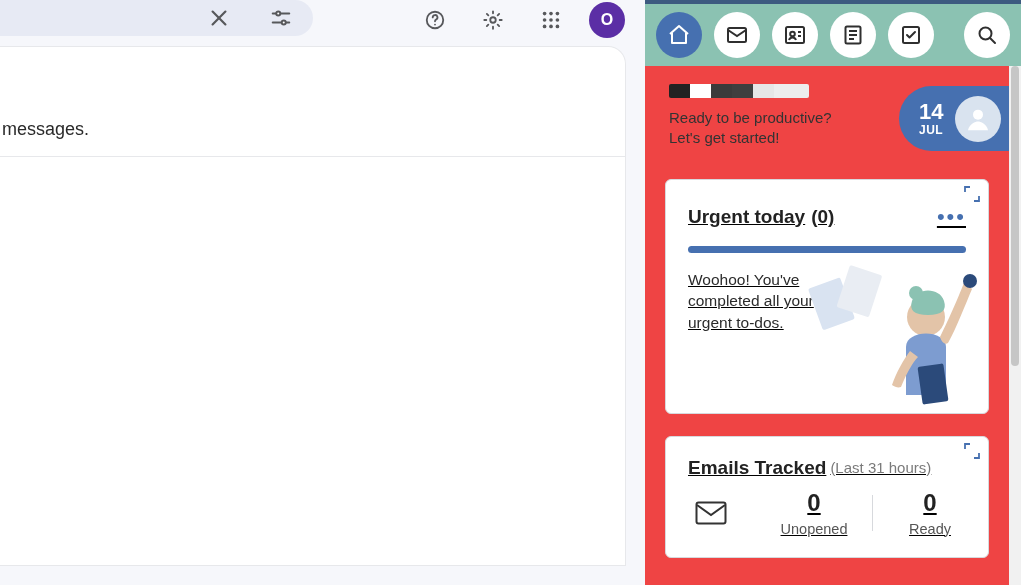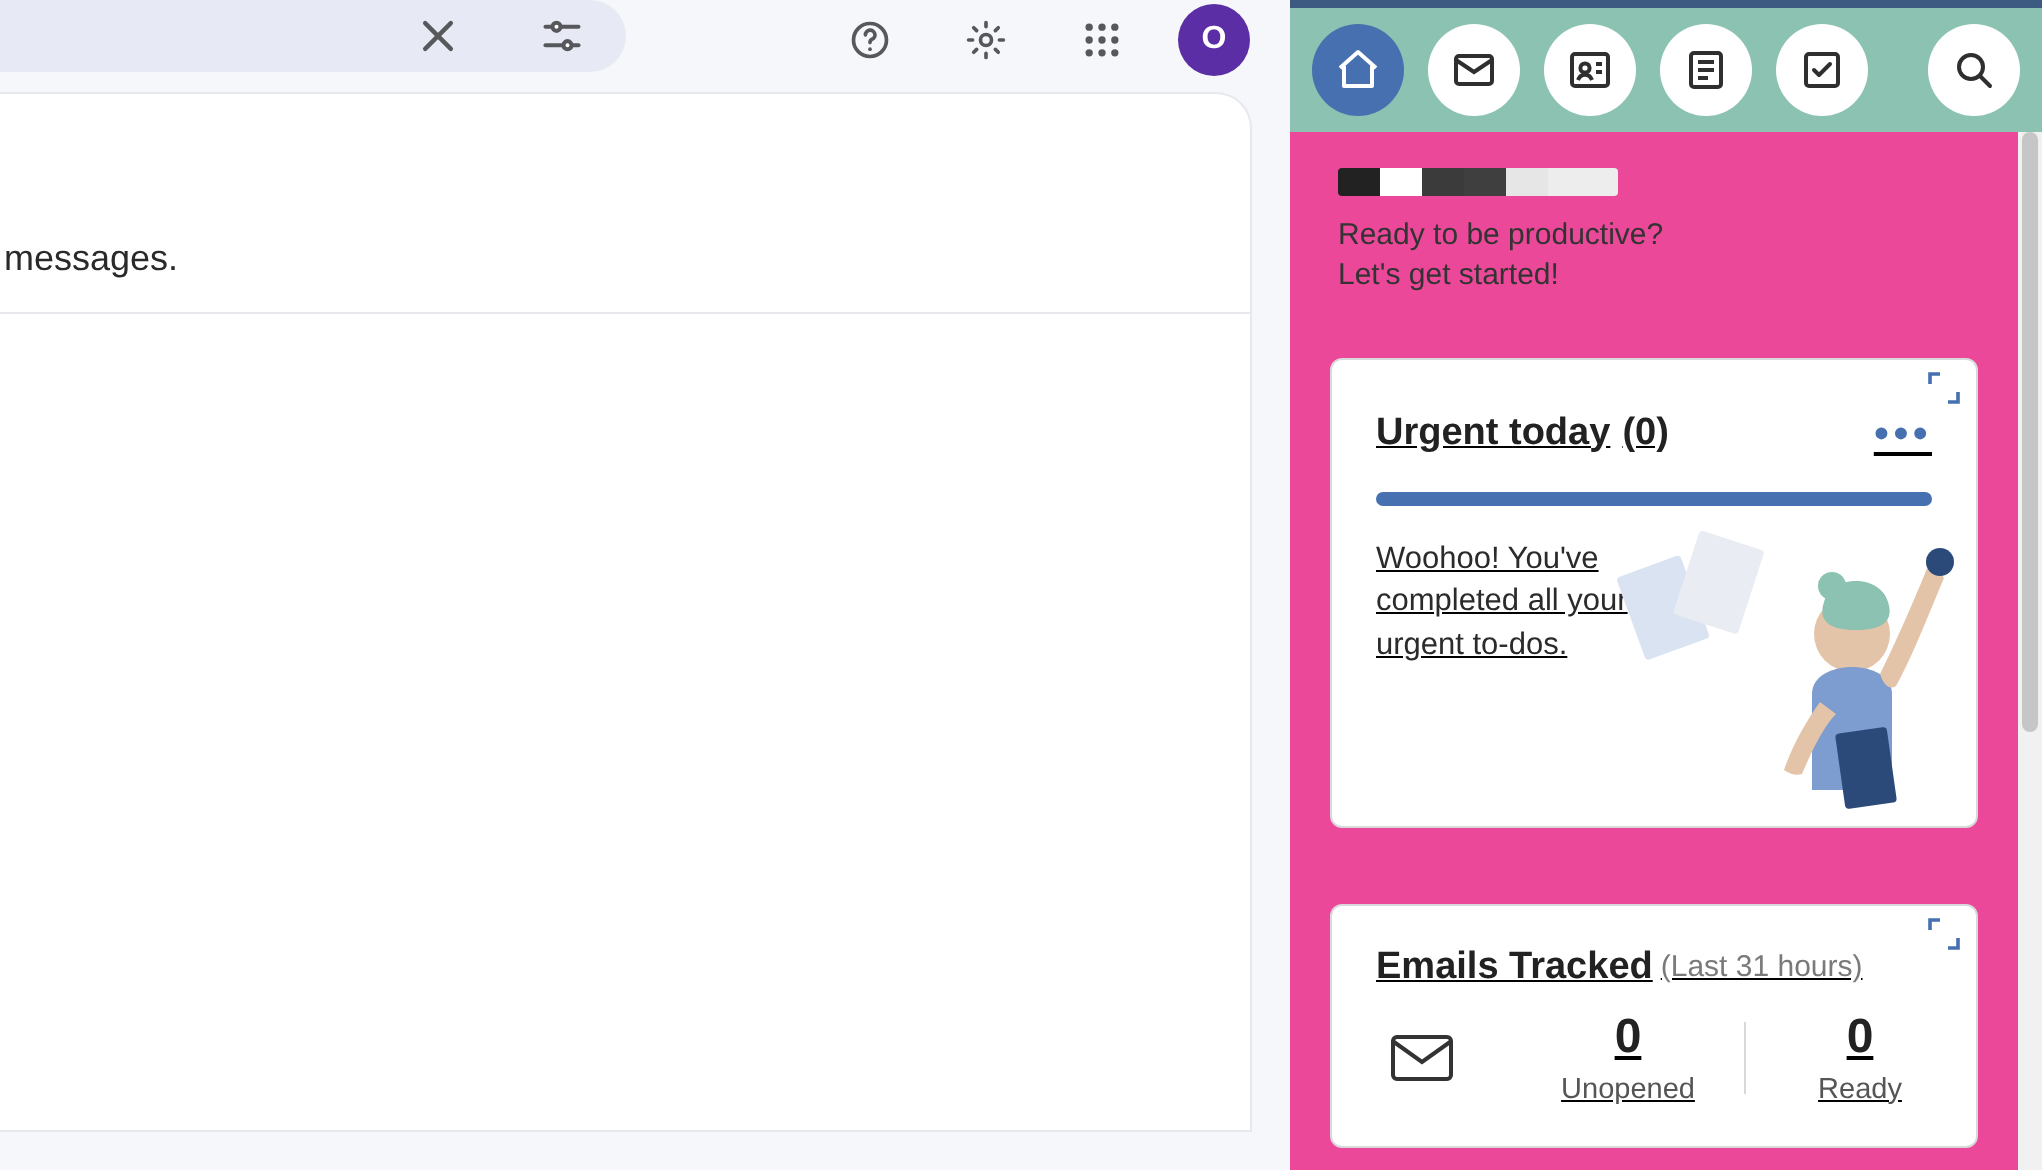--- a/index.html
+++ b/index.html
@@ -19,21 +19,21 @@
 
   
   .right-area { position: relative; width: 376px; height: 585px; background: #f4f4f4; }
   .panel-bar { position: absolute; left: 0; top: 0; width: 100%; height: 4px; background: #3d5a80; }
   .panel-header { position: absolute; top: 4px; left: 0; right: 0; height: 62px; background: #8bc2b2; display: flex; align-items: center; padding: 0 11px; gap: 12px; }
   .nav-chip { width: 46px; height: 46px; border-radius: 50%; background: #fff; display: flex; align-items: center; justify-content: center; color: #2f2f2f; cursor: pointer; }
   .nav-chip.active { background: #4670b0; color: #fff; }
   .nav-chip.search { margin-left: auto; }
   .nav-chip svg { width: 24px; height: 24px; }
 
-  .panel-body { position: absolute; top: 66px; left: 0; right: 12px; bottom: 0; background: #ec4899; overflow: hidden; }
+  .panel-body { position: absolute; top: 66px; left: 0; right: 12px; bottom: 0; background: #ef4444; overflow: hidden; }
   .greet-row { position: relative; padding: 18px 24px 0 24px; }
   .name-block { width: 140px; height: 14px; background: linear-gradient(90deg,#222 0 15%,#fff 15% 30%,#3b3b3b 30% 45%,#3f3f3f 45% 60%,#e6e6e6 60% 75%,#ededed 75% 100%); border-radius: 2px; margin-bottom: 10px; }
   .greet-text { font-size: 15px; color: #333; line-height: 1.35; }
 
   .date-badge { position: absolute; top: 86px; right: 0; width: 122px; height: 65px; background: #4670b0; border-radius: 40px 0 0 40px; display: flex; align-items: center; padding-left: 20px; color: #fff; }
   .date-badge .day { font-size: 22px; font-weight: 700; line-height: 1; }
   .date-badge .mon { font-size: 12px; font-weight: 700; letter-spacing: 0.5px; }
   .date-badge .avatar { width: 46px; height: 46px; border-radius: 50%; background: #d9e3ef; margin-left: 12px; display: flex; align-items: center; justify-content: center; }
   .date-badge .avatar svg { width: 30px; height: 30px; }
 
@@ -202,21 +202,21 @@
           <circle cx="122" cy="34" r="7" fill="#8bc2b2"></circle>
           <path d="M112 88c0-18 40-18 40 0v48h-40z" fill="#7d9cd0"></path>
           <rect x="126" y="106" width="26" height="38" rx="2" fill="#2b4a7a" transform="rotate(-8 139 125)"></rect>
           <path d="M146 78c10-20 20-44 24-54 3 1 6 3 8 6-6 14-16 40-24 54-3 2-6 0-8-6z" fill="#e3c4a8"></path>
           <circle cx="176" cy="22" r="7" fill="#2b4a7a"></circle>
           <path d="M116 92c-6 8-14 22-18 34 3 2 6 3 9 2 5-12 11-24 17-30z" fill="#e3c4a8"></path>
         </svg>
       </div>
     </div>
 
-    <div class="card" style="margin-top:38px">
+    <div class="card" style="margin-top:22px">
       <div class="collapse">
         <svg viewBox="0 0 16 16" fill="none" stroke="currentColor" stroke-width="1.8">
             <polyline points="1,6 1,1 6,1"></polyline>
             <polyline points="15,10 15,15 10,15"></polyline>
           </svg>
       </div>
       <div class="card-head" style="padding-top:20px">
         <span class="card-title">Emails Tracked</span>
         <span class="card-subtitle">(Last 31 hours)</span>
       </div>
@@ -232,17 +232,29 @@
           <div class="lbl">Unopened</div>
         </div>
         <div class="metric">
           <div class="num">0</div>
           <div class="lbl">Ready</div>
         </div>
       </div>
     </div>
   </div>
 
+  <div class="date-badge">
+    <div>
+      <div class="day">14</div>
+      <div class="mon">JUL</div>
+    </div>
+    <div class="avatar">
+      <svg viewBox="0 0 24 24" fill="#ffffff">
+          <circle cx="12" cy="8.5" r="4"></circle>
+          <path d="M4 21c1-5 6-7 8-7s7 2 8 7z"></path>
+        </svg>
+    </div>
+  </div>
 
   <div class="scrollbar">
     <div class="thumb"></div>
   </div>
 </div>
 
 </body></html>

